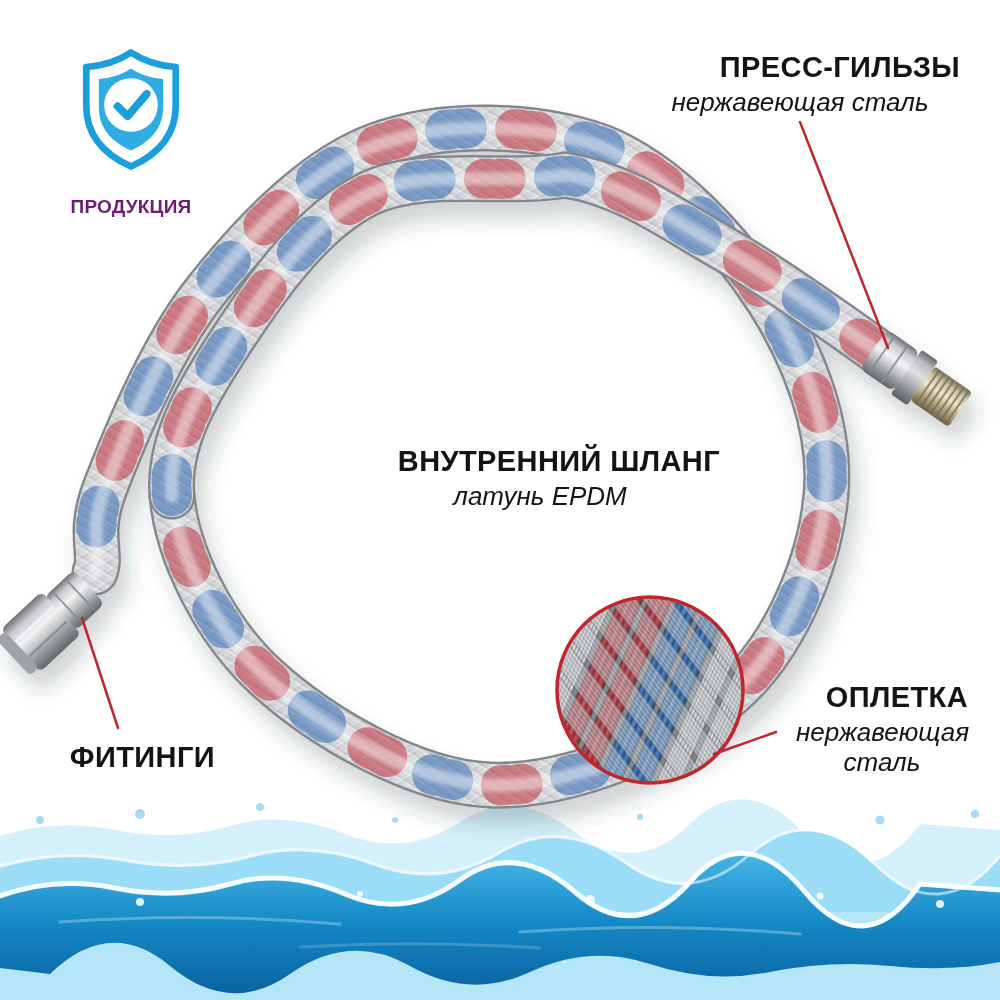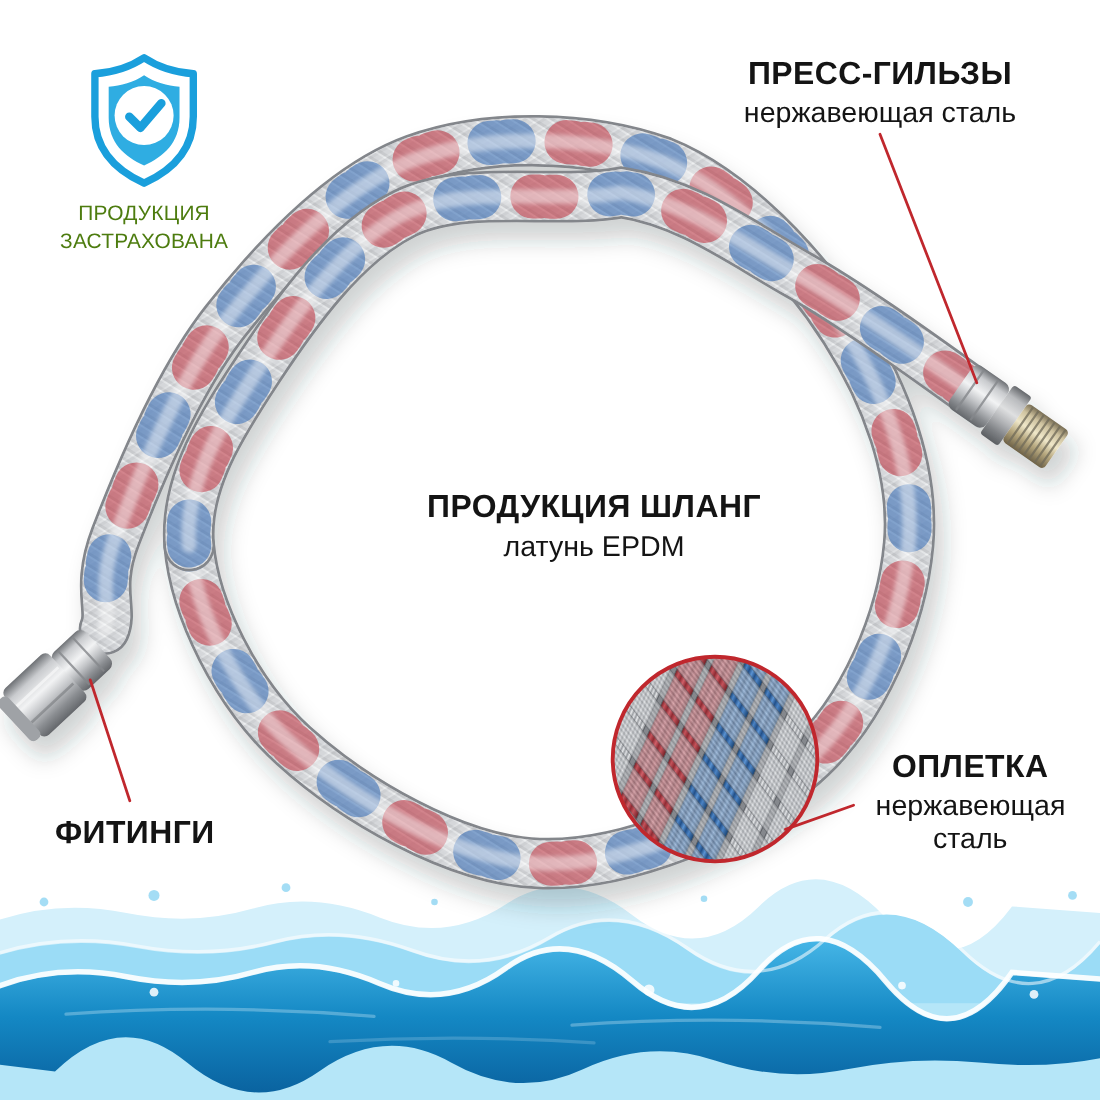--- a/index.html
+++ b/index.html
@@ -6,30 +6,30 @@
   body{
     width:1000px;height:1000px;position:relative;overflow:hidden;
     background:#ffffff;
     font-family:"Liberation Sans","DejaVu Sans",sans-serif;
     color:#141414;
   }
   .abs{position:absolute;}
   .label{z-index:3;}
   .callout-title{
     font-weight:bold;font-size:29px;line-height:1.05;
-    color:#141414;text-align:center;letter-spacing:.4px;
+    color:#141414;text-align:right;letter-spacing:.4px;
   }
   .callout-sub{
-    font-size:26px;line-height:1.15;
+    font-style:italic;font-size:26px;line-height:1.15;
     color:#141414;text-align:center;margin-top:6px;
   }
   .badge{width:186px;text-align:center;z-index:3;}
   .badge svg{display:block;margin:0 auto;}
   .badge-text{
-    margin-top:12px;color:#4d7c0f;font-weight:normal;
+    margin-top:24px;color:#701a75;font-weight:bold;
     font-size:19px;line-height:1.3;letter-spacing:.2px;
   }
   svg{position:absolute;left:0;}
 </style>
 </head>
 <body>
 
 <div class="stage" style="position:absolute;inset:0;">
 
   <svg style="top:772px;z-index:0;" width="1000" height="228" viewBox="0 0 1000 228">
@@ -234,31 +234,30 @@
 
   <div class="abs badge" style="left:38px;top:48px;">
     <svg style="position:relative;" width="112" height="123" viewBox="0 0 100 110">
       <path d="M50,4 C62,12 76,16 90,17 L90,52 C90,80 72,96 50,106 C28,96 10,80 10,52 L10,17 C24,16 38,12 50,4 Z" fill="none" stroke="#1a9fdc" stroke-width="6" stroke-linejoin="round"></path>
       <path d="M50,4 C62,12 76,16 90,17 L90,52 C90,80 72,96 50,106 C28,96 10,80 10,52 L10,17 C24,16 38,12 50,4 Z" transform="translate(50,55) scale(0.72) translate(-50,-55)" fill="#2fade2"></path>
       <circle cx="50" cy="51" r="24" fill="#ffffff"></circle>
       <path d="M38,52 L47,61 L64,41" fill="none" stroke="#1a9fdc" stroke-width="7" stroke-linecap="round" stroke-linejoin="round"></path>
     </svg>
     <div class="badge-text">
       <div>ПРОДУКЦИЯ</div>
-      <div>ЗАСТРАХОВАНА</div>
     </div>
   </div>
 
   <div class="abs label" style="left:640px;top:52px;width:320px;">
     <div class="callout-title">ПРЕСС-ГИЛЬЗЫ</div>
     <div class="callout-sub">нержавеющая сталь</div>
   </div>
 
   <div class="abs label" style="left:360px;top:446px;width:360px;">
-    <div class="callout-title">ПРОДУКЦИЯ ШЛАНГ</div>
+    <div class="callout-title">ВНУТРЕННИЙ ШЛАНГ</div>
     <div class="callout-sub">латунь EPDM</div>
   </div>
 
   <div class="abs label" style="left:30px;top:742px;width:185px;">
     <div class="callout-title">ФИТИНГИ</div>
   </div>
 
   <div class="abs label" style="left:796px;top:682px;width:172px;">
     <div class="callout-title">ОПЛЕТКА</div>
     <div class="callout-sub">нержавеющая сталь</div>

